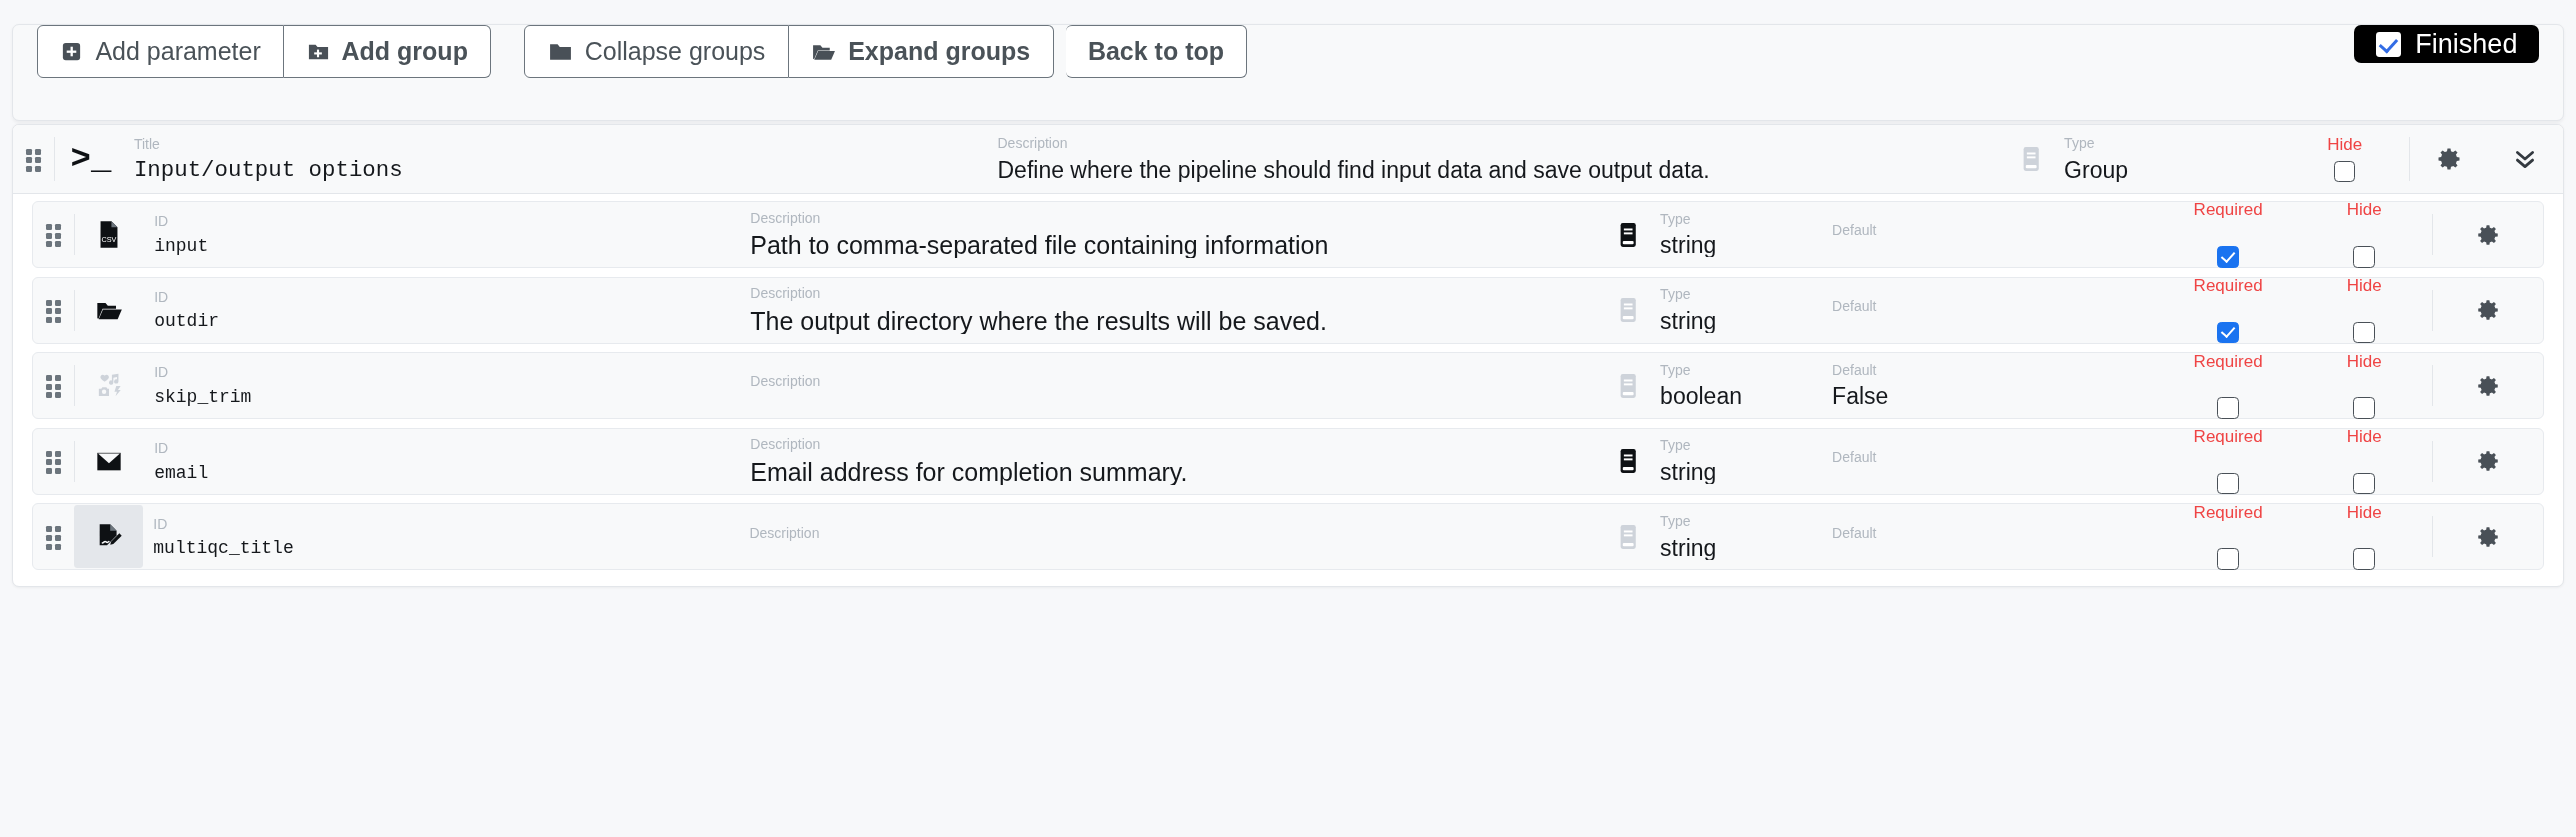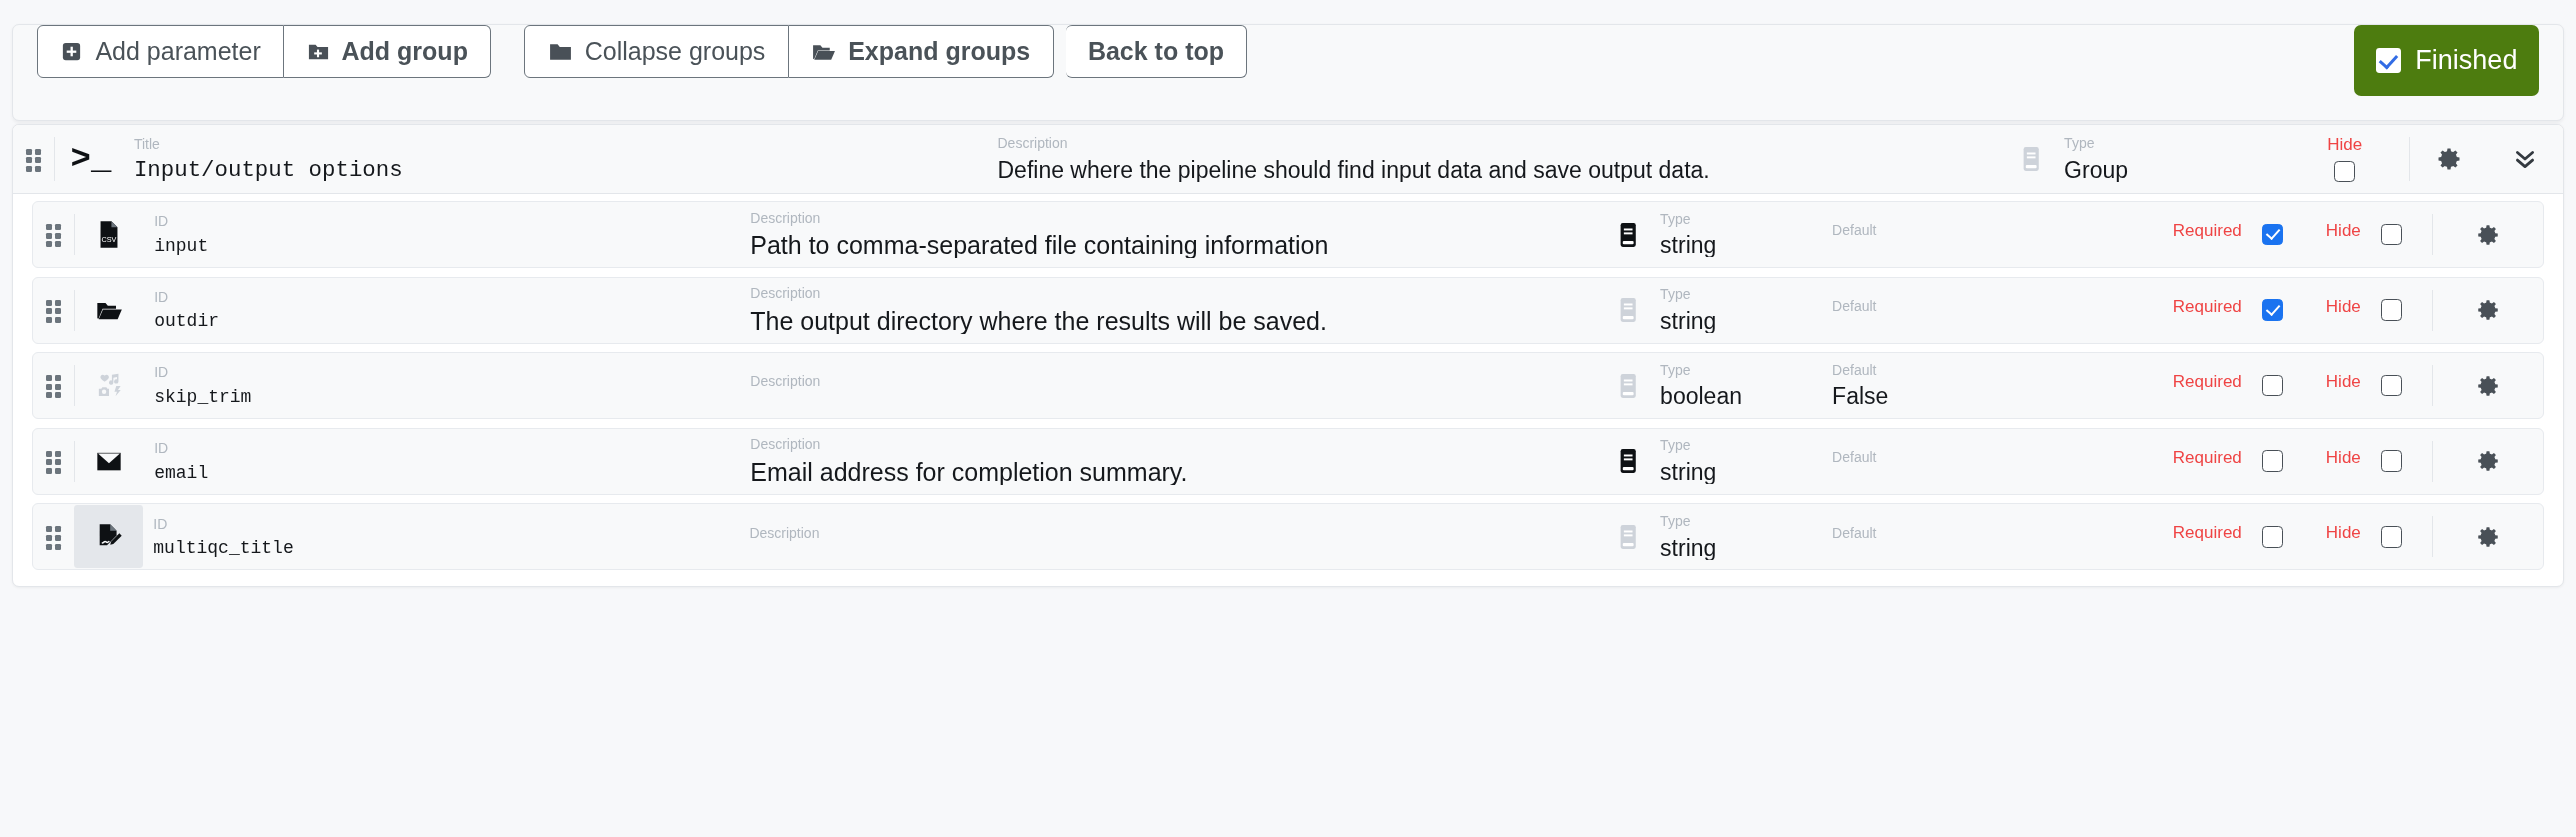--- a/index.html
+++ b/index.html
@@ -42,26 +42,26 @@
   }
   .btn-group .btn:first-child { border-radius: 6px 0 0 6px; }
   .btn-group .btn:last-child  { border-radius: 0 6px 6px 0; border-left: none; font-weight: bold; }
   .btn-group.single .btn { border-radius: 6px; }
   .btn-icon { display: inline-flex; align-items: center; justify-content: center; }
   .btn-icon svg { display: block; }
 
   .spacer { flex: 1 1 auto; }
 
   .btn-finished {
-    height: 71px;
+    height: 38px;
     display: flex;
     align-items: center;
     gap: 14.7px;
     padding: 0 21.6px;
-    background: #4d7c0f;
+    background: #000000;
     border: none;
     border-radius: 7px;
     color: #ffffff;
     font-size: 27px;
     cursor: pointer;
   }
   .cb-white {
     width: 25px; height: 25px;
     background: #fff;
     border-radius: 3.4px;
@@ -174,21 +174,21 @@
     border-radius: 3.4px;
     cursor: pointer;
   }
   .p-icon.active { background: #e4e7eb; align-self: stretch; margin: 0.9px 0; }
   .p-id   { width: 603px; padding-left: 10.3px; }
   .p-desc { flex: 1 1 auto; padding-left: 3.4px; min-width: 0; }
   .p-desc .val { font-size: 25px; }
   .p-book { width: 64px; display: flex; align-items: center; justify-content: center; flex: 0 0 auto; }
   .p-type { width: 172px; }
   .p-def  { width: 328px; }
-  .p-req, .p-hide { width: 136px; display: flex; flex-direction: row; align-items: center; justify-content: center; gap: 20px; }
+  .p-req, .p-hide { width: 136px; display: flex; flex-direction: column; align-items: center; justify-content: center; gap: 20px; }
   .p-gear { width: 110px; display: flex; align-items: center; justify-content: center; }
 
   svg.ic { display: block; }
   .terminal { font-family: "Liberation Mono", monospace; font-size: 34px; font-weight: bold; color: #0e1114; line-height: 1; }
 </style>
 </head>
 <body>
 
 <div class="toolbar-card">
 

